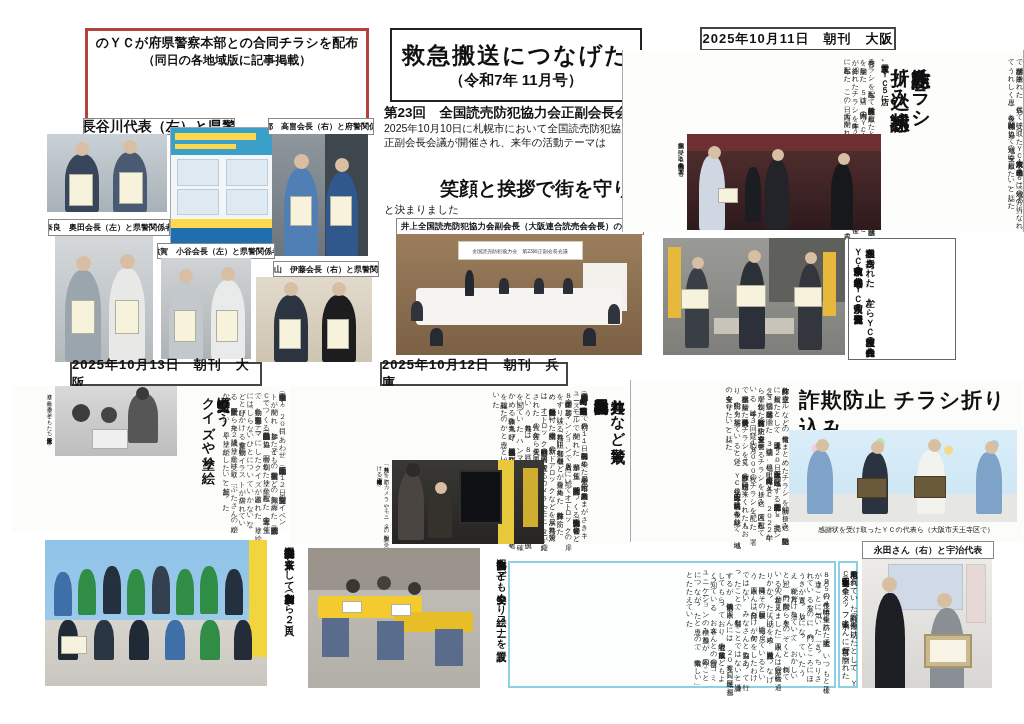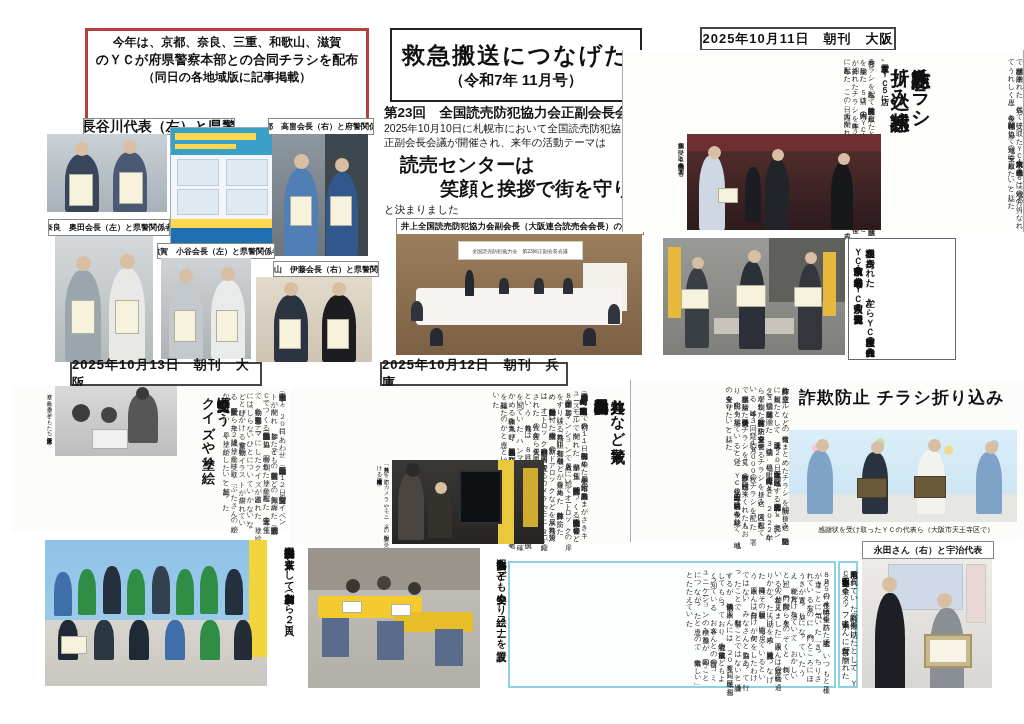--- a/index.html
+++ b/index.html
@@ -17,21 +17,20 @@
   .paper{position:absolute;background:#f6f2dc;border:1px solid #b0b0a0;}
   .redbox{border:3px solid #b5413c;background:#fff;text-align:center;font-weight:bold;}
   .bluebox{border:2px solid #8fcfe2;background:#fdfefe;}
 </style>
 </head>
 <body>
 
 <div id="canvas">
 
   <div class="abs redbox" style="left:85px;top:28px;width:278px;height:96px;padding-top:3px;">
-    <div style="font-size:12px;">今年は、京都、奈良、三重、和歌山、滋賀</div>
     <div style="font-size:13px;font-family:Liberation Serif, serif;">のＹＣが府県警察本部との合同チラシを配布</div>
     <div style="font-size:12px;">（同日の各地域版に記事掲載）</div>
   </div>
 
   <div class="abs cap" style="left:35px;top:118px;width:150px;height:15px;font-size:14px;margin-left:48px;">
       <span>三重　長谷川代表（左）と県警関係者</span>
     </div>
   <div class="ph" style="left:47px;top:134px;width:120px;height:78px;background:linear-gradient(#c9d1d6,#a8b1b8);">
     <div class="fig" style="left:18px;top:20px;width:34px;height:58px;background:#39455a;"></div>
     <div class="fhead" style="left:28px;top:8px;width:14px;height:14px;"></div>
@@ -102,21 +101,20 @@
     <div class="paper" style="left:23px;top:42px;width:20px;height:28px;"></div>
     <div class="paper" style="left:71px;top:42px;width:20px;height:28px;"></div>
   </div>
 
   <div class="abs" style="left:390px;top:28px;width:248px;height:70px;border:2.5px solid #222;background:#fff;display:flex;flex-direction:column;align-items:center;justify-content:center;">
     <div style="font-size:23px;font-weight:bold;letter-spacing:2px;">救急搬送につなげた</div>
     <div style="font-size:15px;font-weight:bold;">（令和7年 11月号）</div>
   </div>
   <div class="abs" style="left:384px;top:104px;width:260px;font-size:13.5px;font-weight:bold;">第23回　全国読売防犯協力会正副会長会議</div>
   <div class="abs" style="left:384px;top:122px;width:260px;font-size:10.5px;line-height:1.3;">2025年10月10日に札幌市において全国読売防犯協力会正副会長会議が開催され、来年の活動テーマは</div>
-  <div class="abs" style="left:400px;top:152px;font-size:19px;font-weight:bold;">読売センターは</div>
   <div class="abs" style="left:440px;top:176px;font-size:19px;font-weight:bold;">笑顔と挨拶で街を守ります</div>
   <div class="abs" style="left:384px;top:203px;font-size:10.5px;">と決まりました</div>
   <div class="abs cap" style="left:396px;top:218px;width:246px;height:15px;font-size:8.5px;">
       <span>井上全国読売防犯協力会副会長（大阪連合読売会会長）の挨拶</span>
     </div>
   <div class="ph" style="left:396px;top:234px;width:246px;height:121px;background:linear-gradient(#9c7e5d,#7b6045);">
     <div class="abs" style="left:25%;top:6%;width:50%;height:14%;background:#fff;border:1px solid #ccb;display:flex;align-items:center;justify-content:center;font-size:5px;color:#334;overflow:hidden;white-space:nowrap;">
         <span>全国読売防犯協力会　第23回正副会長会議</span>
       </div>
     <div class="abs" style="left:76%;top:24%;width:18%;height:40%;background:#f2f0ea;"></div>
@@ -212,21 +210,21 @@
       <div class="abs" style="left:44%;top:12%;width:26%;height:60%;background:#101114;border:2px solid #2e2e30;"></div>
       <div class="fig" style="left:4%;top:14%;width:26px;height:68px;background:#4a4540;"></div>
       <div class="fhead" style="left:9%;top:4%;width:14px;height:14px;background:#2b2b2b;"></div>
       <div class="fig" style="left:24%;top:36%;width:24px;height:48px;background:#35322e;"></div>
       <div class="fhead" style="left:28%;top:26%;width:12px;height:12px;"></div>
     </div>
   </div>
 
   <div class="abs" style="left:630px;top:380px;width:392px;height:162px;background:#fcfcfa;border-left:1px solid #aaa;">
     <div class="abs vtext newsbody" style="left:2px;top:2px;width:156px;height:158px;">特殊詐欺や交通ルールなどの情報をまとめたチラシを新聞に折り込み、防犯活動に貢献したとして、天王寺署は２０日、大阪市天王寺区を配達区域にする読売新聞販売店（ＹＣ＝読売センター）３店舗に感謝状を贈った。３店舗は、桃谷、上町、寺田町・天王寺の各ＹＣ。２０２２年から署が制作した特殊詐欺被害の防止や交通安全を啓発するチラシを折り込み、区内で配布している。今年は３回、延べ約１万９０００枚のチラシを配った。署で感謝状を贈呈した大西伸夫署長は「チラシを見て、詐欺事件の相談窓口に来てくれた人もおり、防犯の力を実感している」と述べ、ＹＣ桃谷、寺田町・天王寺の前田祐一代表は「今後も継続して、地域の安全を守りたい」と話した。</div>
-    <div class="abs" style="left:168px;top:6px;width:220px;font-size:17px;font-weight:bold;letter-spacing:1px;">詐欺防止 チラシ折り込み</div>
+    <div class="abs" style="left:168px;top:6px;width:220px;font-size:21px;font-weight:bold;letter-spacing:1px;">詐欺防止 チラシ折り込み</div>
     <div class="ph" style="left:158px;top:50px;width:228px;height:92px;background:radial-gradient(circle at 12% 20%,#f7c9d4 4px,transparent 5px),radial-gradient(circle at 40% 14%,#bfe0a8 4px,transparent 5px),radial-gradient(circle at 70% 22%,#f2d98a 4px,transparent 5px),radial-gradient(circle at 90% 16%,#a8c8ea 4px,transparent 5px),linear-gradient(#d9eef9,#cfe6f4 70%,#e6e6e2 70%);">
       <div class="fig" style="left:8%;top:22%;width:26px;height:64px;background:#7fa3c8;"></div>
       <div class="fhead" style="left:12%;top:10%;width:13px;height:13px;"></div>
       <div class="fig" style="left:32%;top:24%;width:26px;height:62px;background:#2c3340;"></div>
       <div class="fhead" style="left:36%;top:12%;width:13px;height:13px;"></div>
       <div class="paper" style="left:30%;top:52%;width:28px;height:18px;background:#6b5a3a;border-color:#4a3d28;"></div>
       <div class="fig" style="left:56%;top:22%;width:28px;height:64px;background:#f2f2ef;"></div>
       <div class="fhead" style="left:61%;top:10%;width:13px;height:13px;"></div>
       <div class="paper" style="left:55%;top:50%;width:30px;height:20px;background:#6b5a3a;border-color:#4a3d28;"></div>
       <div class="fig" style="left:82%;top:24%;width:26px;height:62px;background:#7fa3c8;"></div>

